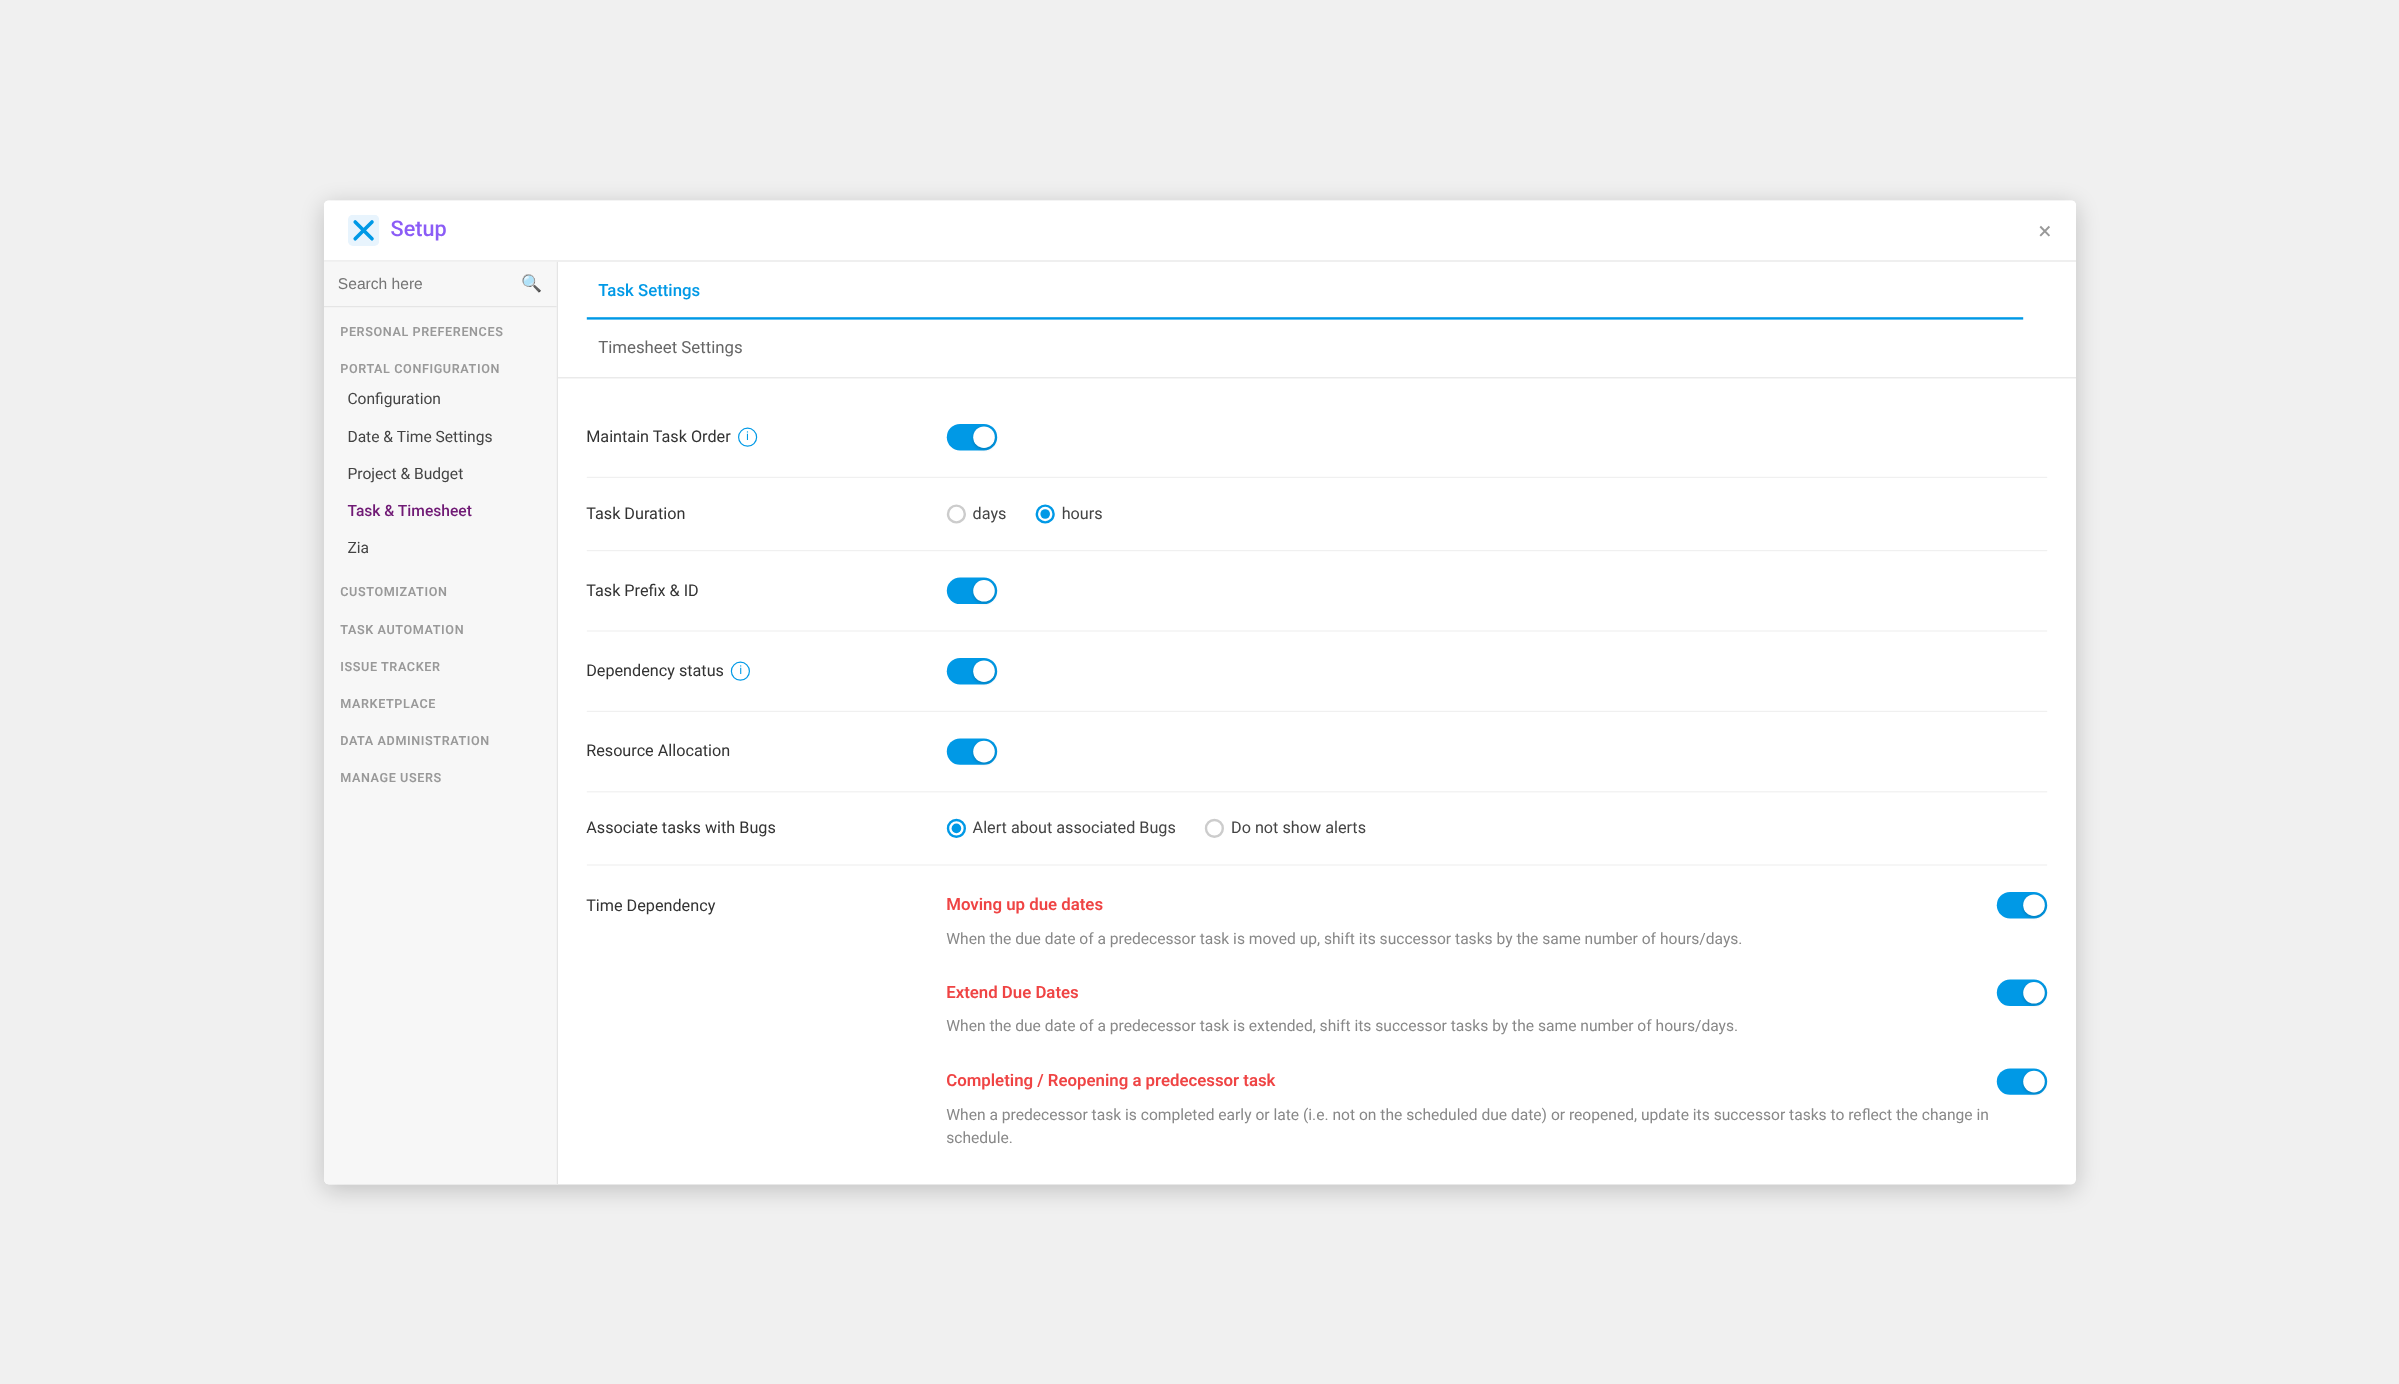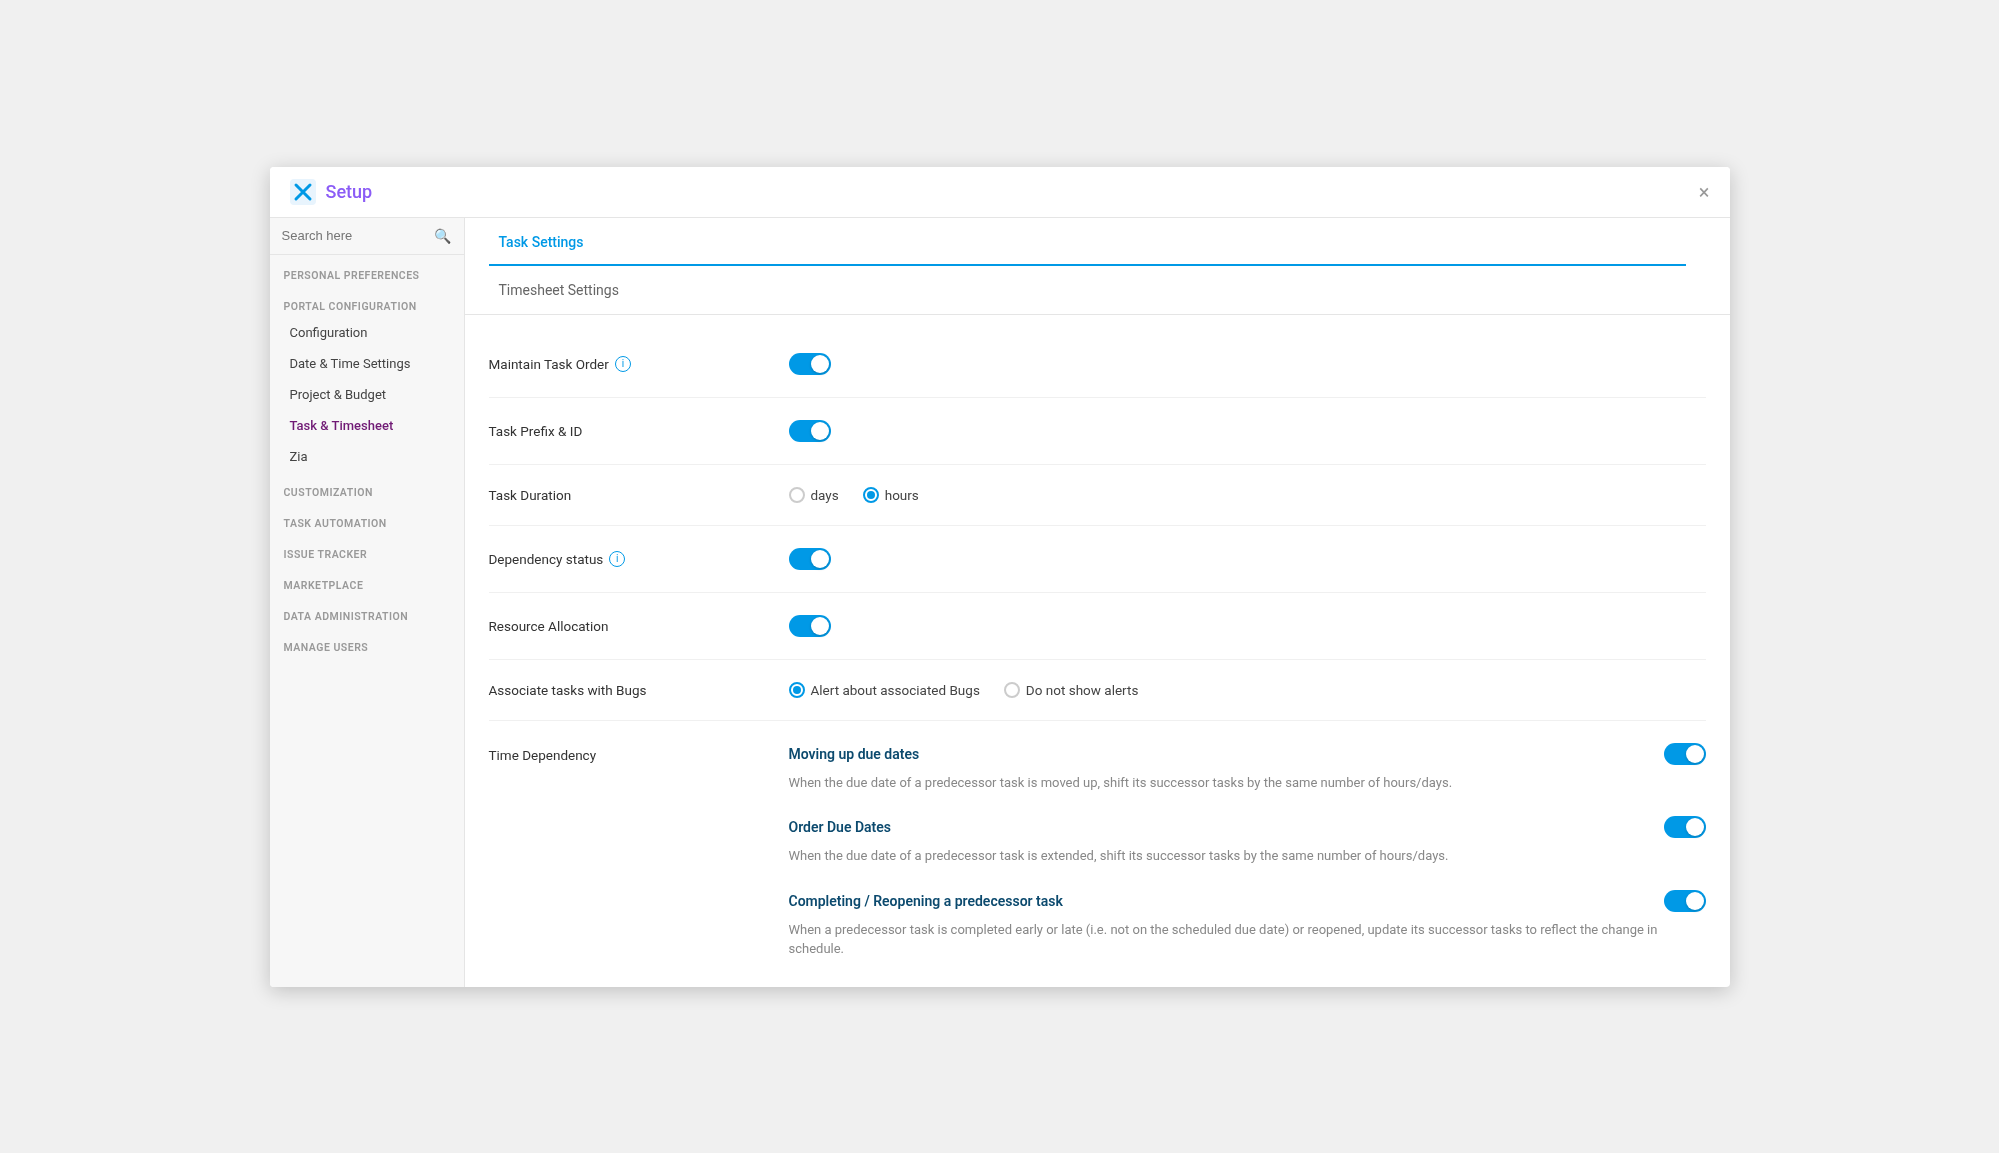--- a/index.html
+++ b/index.html
@@ -238,21 +238,21 @@
     }
     .dependency-item-header {
       display: flex;
       align-items: center;
       justify-content: space-between;
       margin-bottom: 8px;
     }
     .dependency-item-title {
       font-size: 14px;
       font-weight: 600;
-      color: #0c4a6e;
+      color: #ef4444;
     }
     .dependency-item-desc {
       font-size: 13px;
       color: #888;
       line-height: 1.5;
     }
 
     
     .dependency-type-section {
       padding: 22px 0;
@@ -368,47 +368,47 @@
             <span>Maintain Task Order</span>
             <div class="info-icon">i</div>
           </div>
           <div class="setting-control">
             <div class="toggle on"></div>
           </div>
         </div>
 
         <div class="setting-row">
           <div class="setting-label">
-            <span>Task Prefix &amp; ID</span>
-          </div>
-          <div class="setting-control">
-            <div class="toggle on"></div>
-          </div>
-        </div>
-
-        <div class="setting-row">
-          <div class="setting-label">
             <span>Task Duration</span>
           </div>
           <div class="setting-control">
             <div class="radio-group">
               <div class="radio-item">
                 <div class="radio-circle"></div>
                 <span>days</span>
               </div>
               <div class="radio-item">
                 <div class="radio-circle selected"></div>
                 <span>hours</span>
               </div>
             </div>
           </div>
         </div>
 
         <div class="setting-row">
           <div class="setting-label">
+            <span>Task Prefix &amp; ID</span>
+          </div>
+          <div class="setting-control">
+            <div class="toggle on"></div>
+          </div>
+        </div>
+
+        <div class="setting-row">
+          <div class="setting-label">
             <span>Dependency status</span>
             <div class="info-icon">i</div>
           </div>
           <div class="setting-control">
             <div class="toggle on"></div>
           </div>
         </div>
 
         <div class="setting-row">
           <div class="setting-label">
@@ -444,21 +444,21 @@
             <div class="dependency-item">
               <div class="dependency-item-header">
                 <span class="dependency-item-title">Moving up due dates</span>
                 <div class="toggle on"></div>
               </div>
               <div class="dependency-item-desc">When the due date of a predecessor task is moved up, shift its successor tasks by the same number of hours/days.</div>
             </div>
 
             <div class="dependency-item">
               <div class="dependency-item-header">
-                <span class="dependency-item-title">Order Due Dates</span>
+                <span class="dependency-item-title">Extend Due Dates</span>
                 <div class="toggle on"></div>
               </div>
               <div class="dependency-item-desc">When the due date of a predecessor task is extended, shift its successor tasks by the same number of hours/days.</div>
             </div>
 
             <div class="dependency-item">
               <div class="dependency-item-header">
                 <span class="dependency-item-title">Completing / Reopening a predecessor task</span>
                 <div class="toggle on"></div>
               </div>

